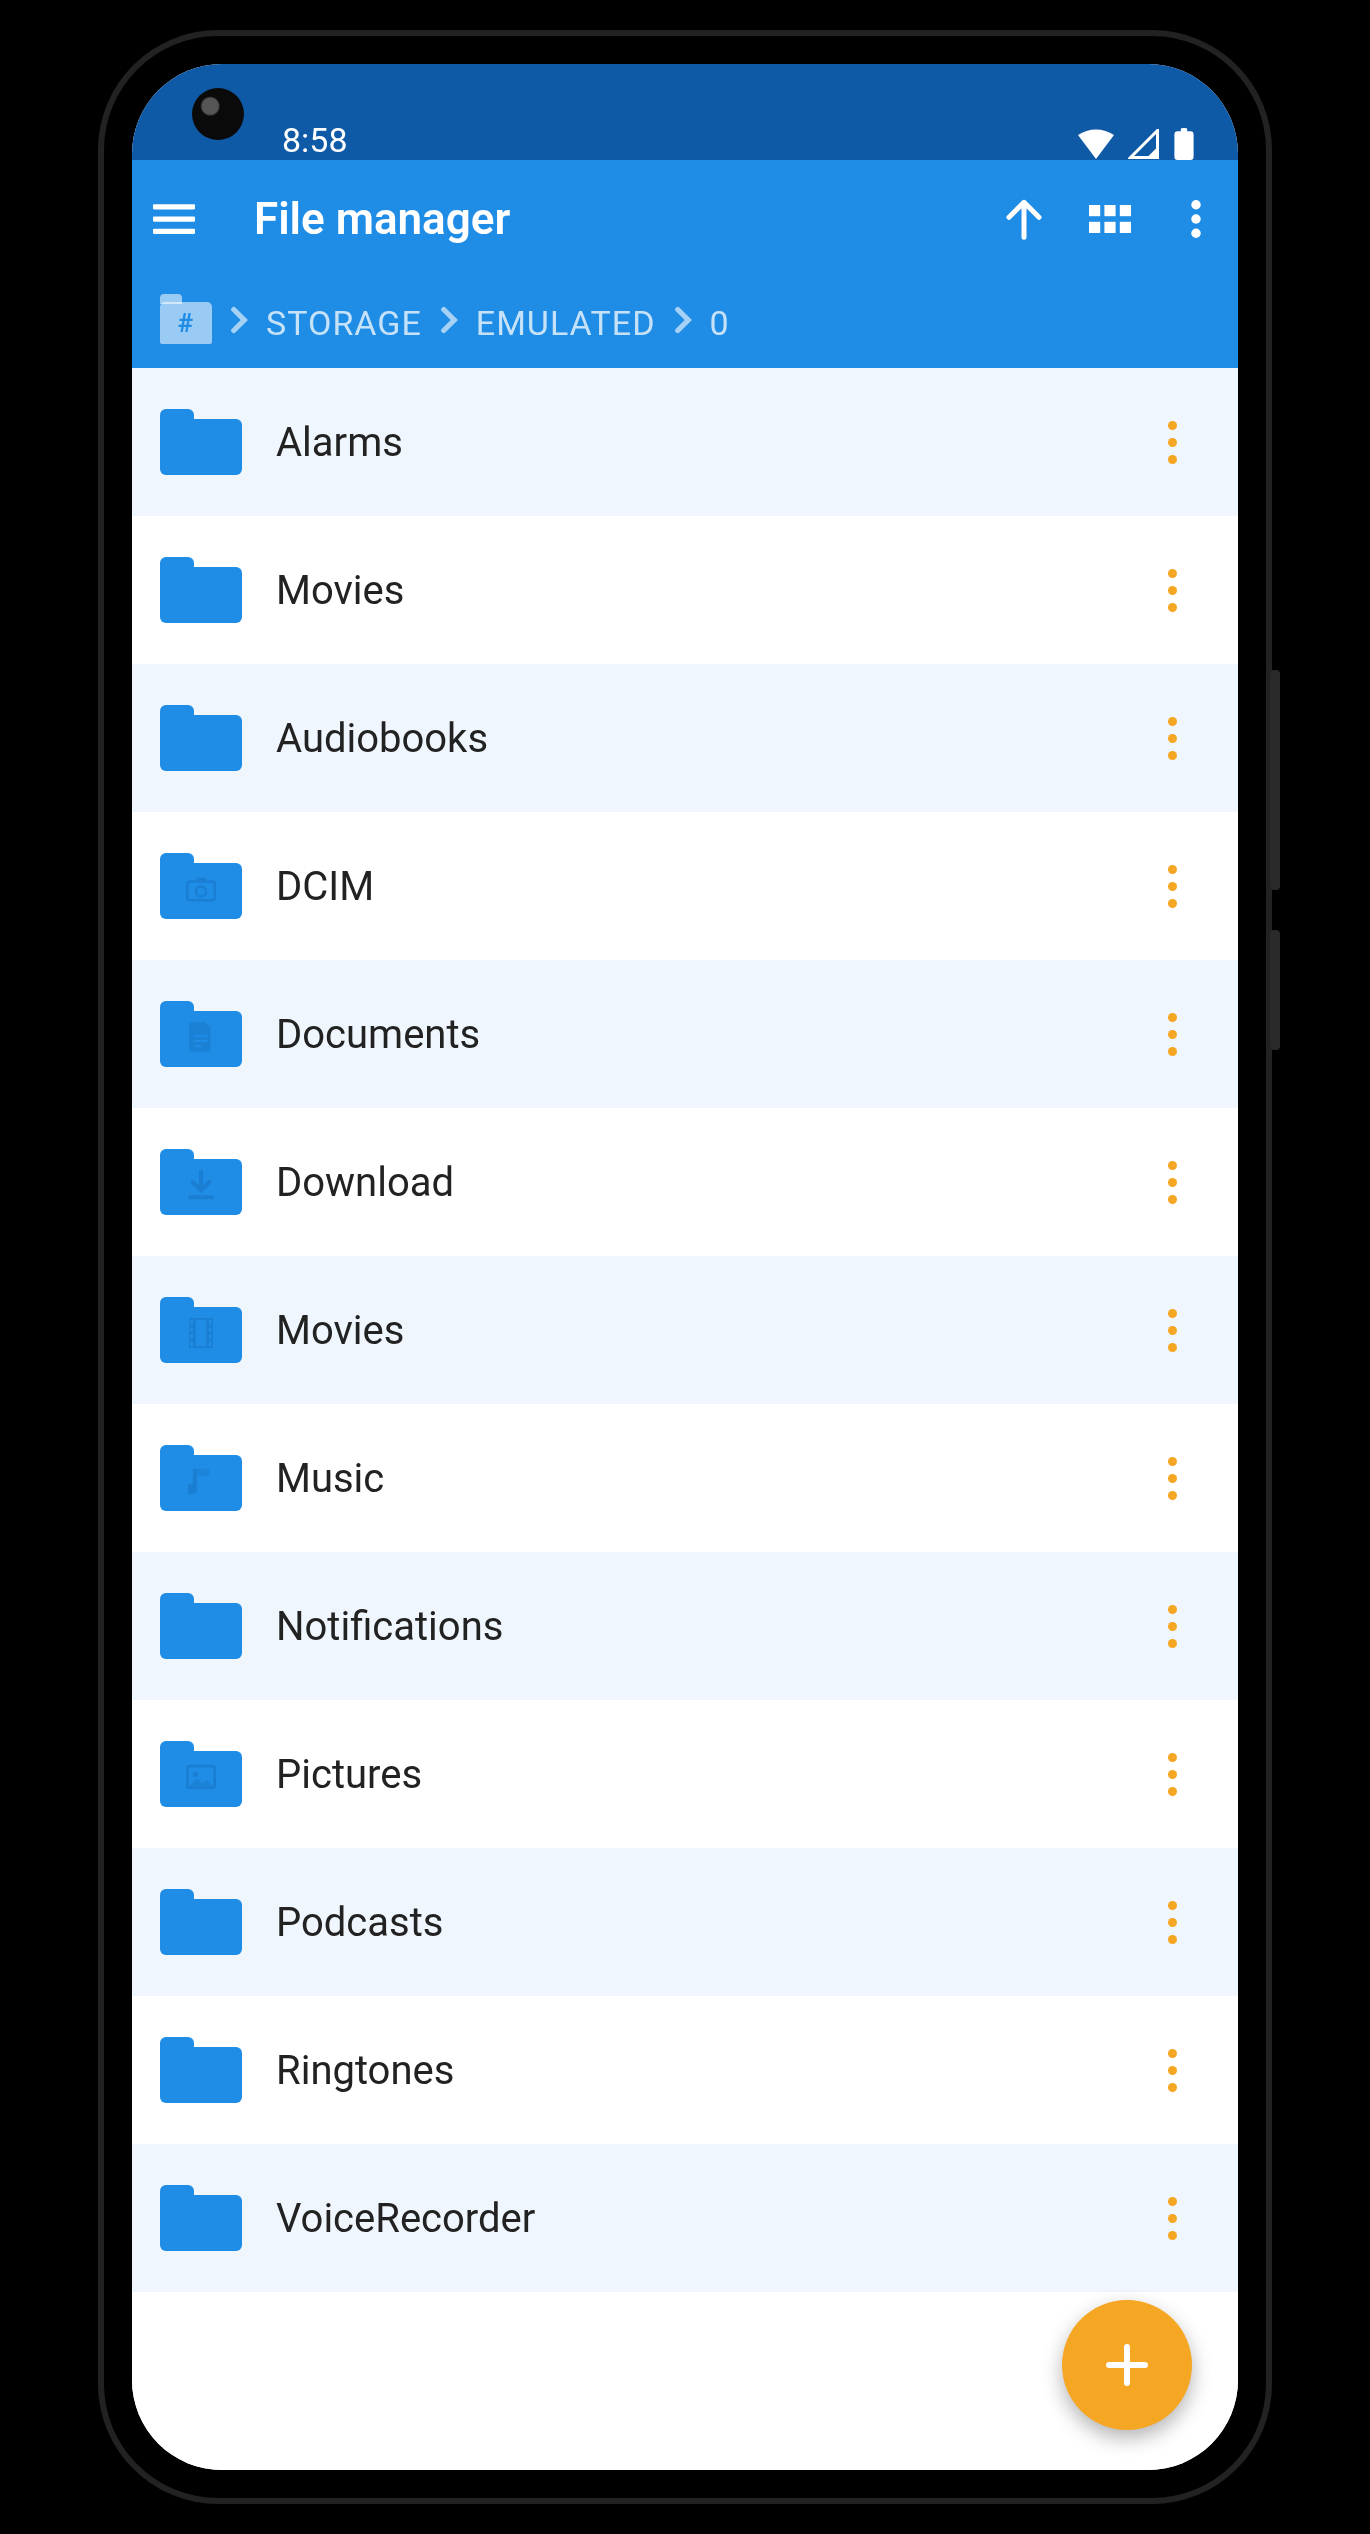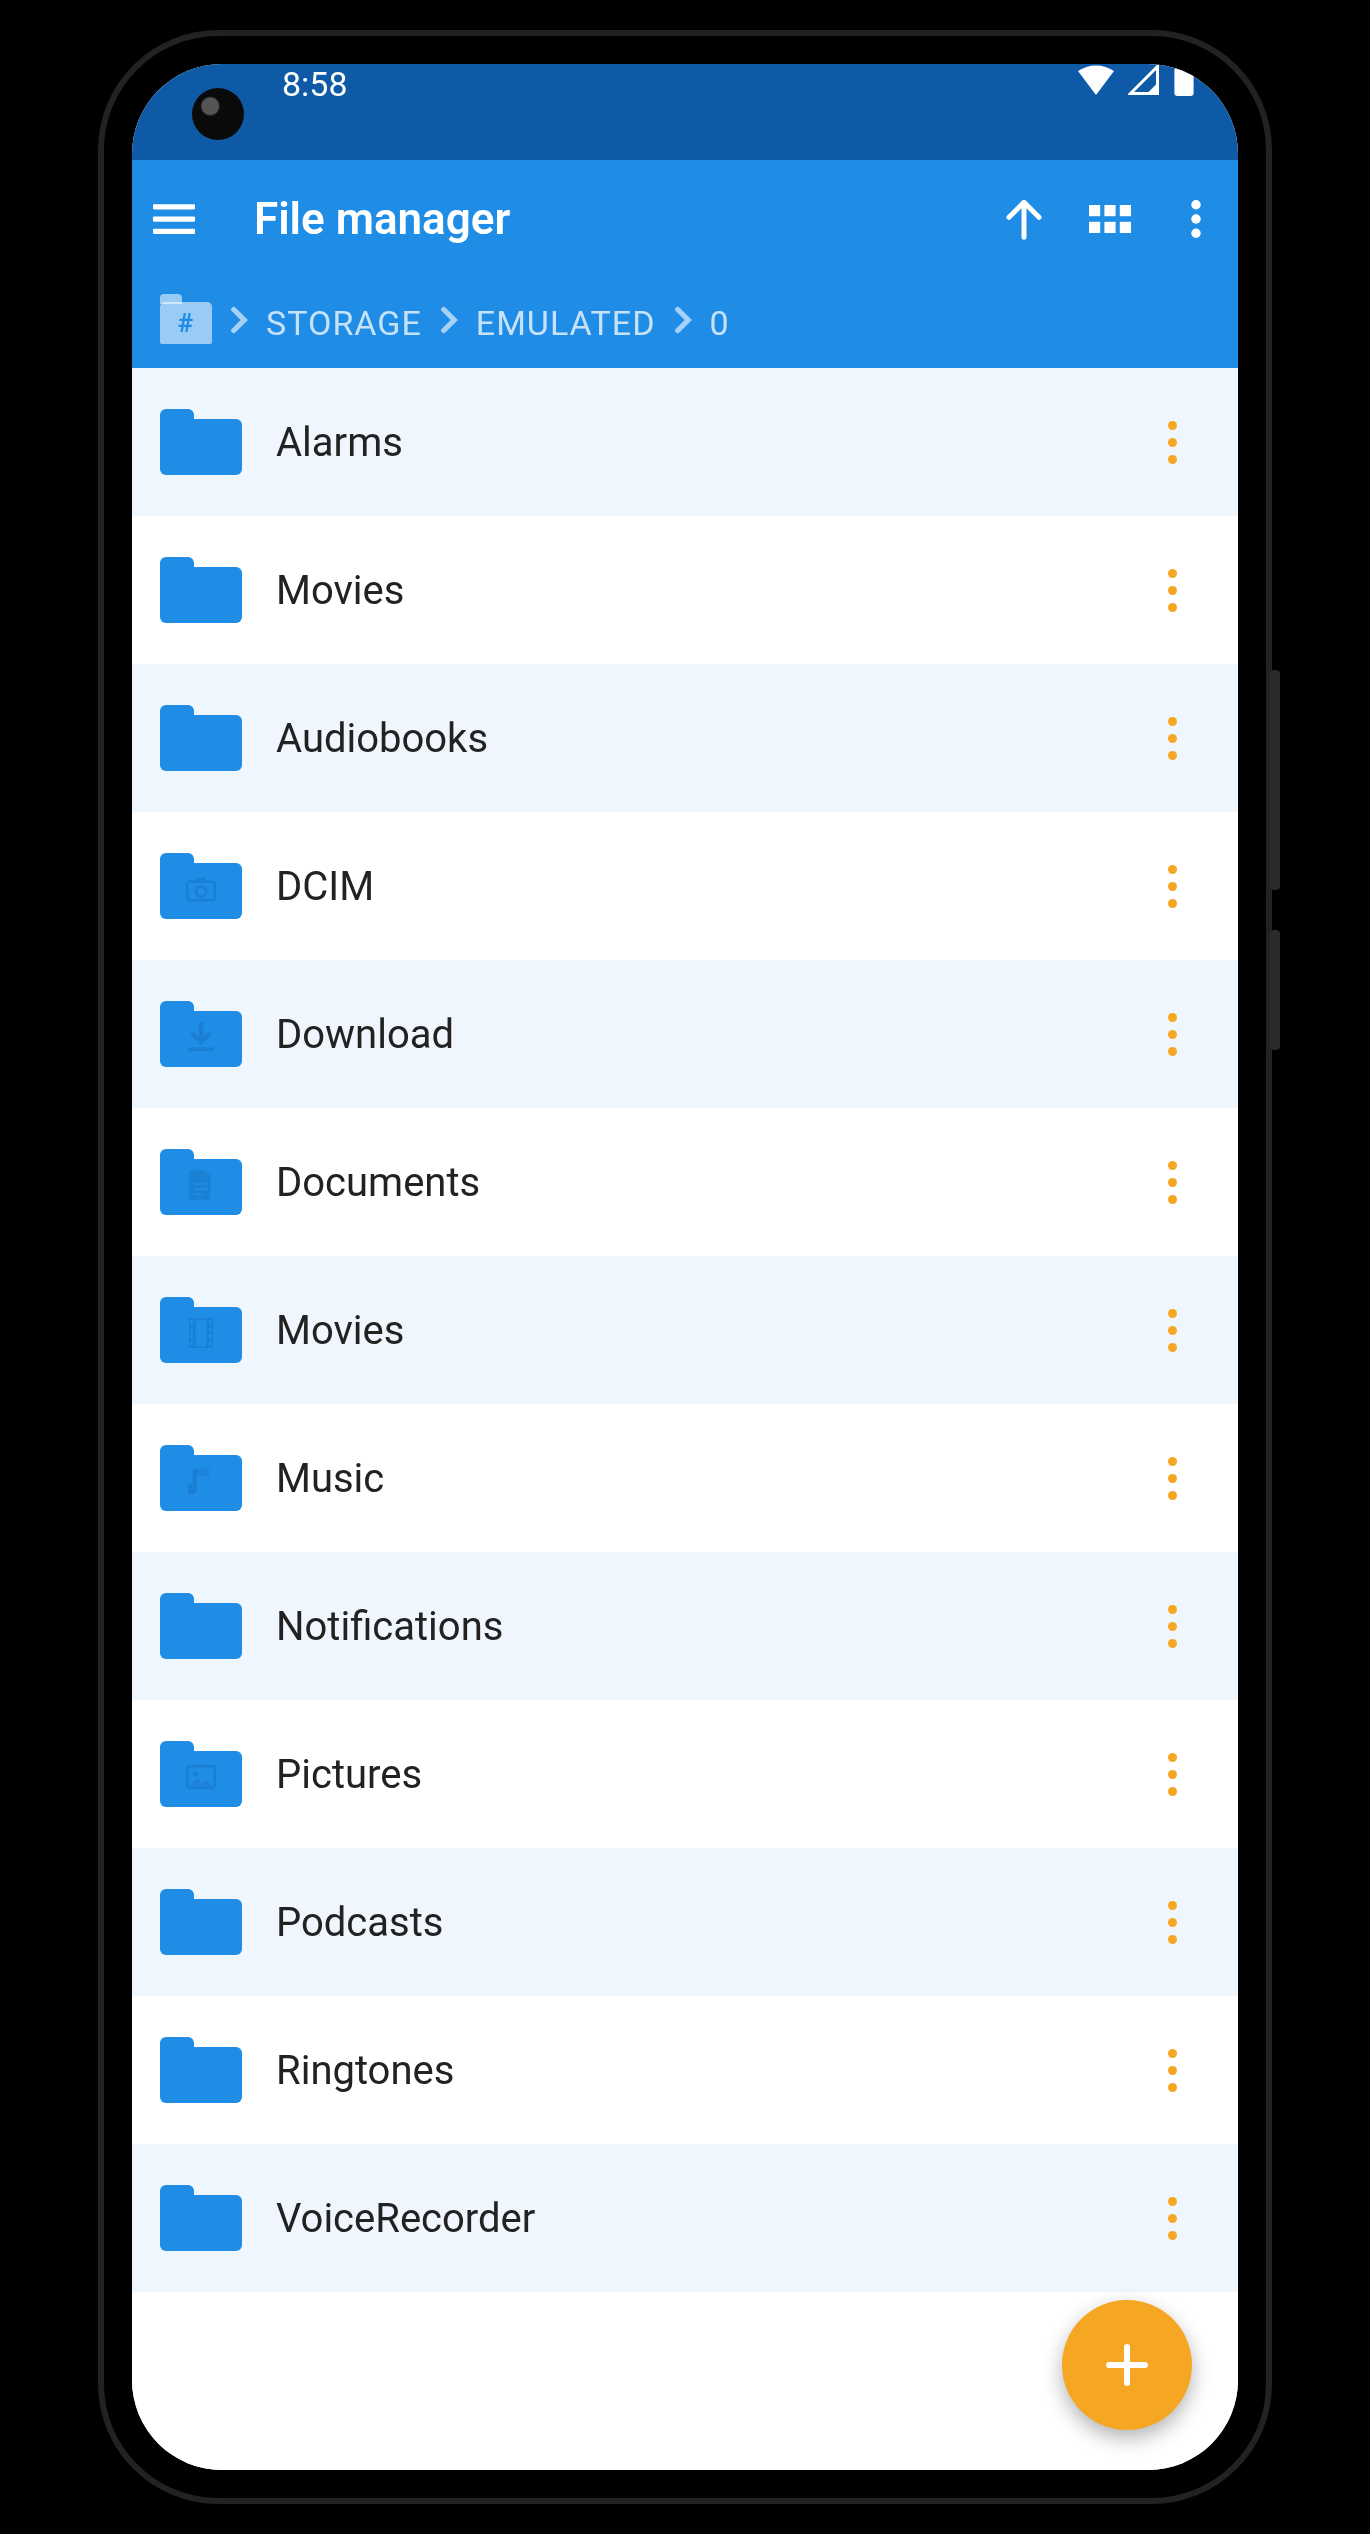--- a/index.html
+++ b/index.html
@@ -28,21 +28,21 @@
     bottom: 34px;
     border-radius: 90px;
     overflow: hidden;
     background: #fff;
   }
   .status-bar {
     height: 96px;
     background: #0e5aa7;
     color: #fff;
     display: flex;
-    align-items: flex-start;
+    align-items: flex-end;
     justify-content: space-between;
     padding: 0 44px 0 150px;
     font-size: 34px;
     font-weight: 400;
     position: relative;
   }
   .camera-hole {
     position: absolute;
     left: 60px;
     top: 24px;
@@ -343,42 +343,42 @@
     <div class="row-menu">
       <span></span>
             <span></span>
             <span></span>
     </div>
         </div>
         <div class="file-row">
     <div class="folder-ic">
       <div class="folder-tab"></div>
       <div class="folder-body"></div>
+      <div class="folder-glyph"><svg width="24" height="30" viewBox="0 0 18 22">
+                <path fill="#1a7fd3" d="M2 0h10l4 4v16a2 2 0 0 1-2 2H2a2 2 0 0 1-2-2V2a2 2 0 0 1 2-2z" opacity="0.9"></path>
+                <path stroke="#1f8ce6" stroke-width="1.5" d="M4 10h10M4 14h10M4 18h6"></path>
+              </svg></div>
+    </div>
+    <div class="file-name">Documents</div>
+    <div class="row-menu">
+      <span></span>
+            <span></span>
+            <span></span>
+    </div>
+        </div>
+        <div class="file-row">
+    <div class="folder-ic">
+      <div class="folder-tab"></div>
+      <div class="folder-body"></div>
       <div class="folder-glyph"><svg width="28" height="30" viewBox="0 0 20 22">
                 <path fill="none" stroke="#1a7fd3" stroke-width="3" stroke-linecap="round" d="M10 1v13M4 9l6 6 6-6"></path>
                 <path stroke="#1a7fd3" stroke-width="3" stroke-linecap="round" d="M2 20h16"></path>
               </svg></div>
     </div>
     <div class="file-name">Download</div>
-    <div class="row-menu">
-      <span></span>
-            <span></span>
-            <span></span>
-    </div>
-        </div>
-        <div class="file-row">
-    <div class="folder-ic">
-      <div class="folder-tab"></div>
-      <div class="folder-body"></div>
-      <div class="folder-glyph"><svg width="24" height="30" viewBox="0 0 18 22">
-                <path fill="#1a7fd3" d="M2 0h10l4 4v16a2 2 0 0 1-2 2H2a2 2 0 0 1-2-2V2a2 2 0 0 1 2-2z" opacity="0.9"></path>
-                <path stroke="#1f8ce6" stroke-width="1.5" d="M4 10h10M4 14h10M4 18h6"></path>
-              </svg></div>
-    </div>
-    <div class="file-name">Documents</div>
     <div class="row-menu">
       <span></span>
             <span></span>
             <span></span>
     </div>
         </div>
         <div class="file-row">
     <div class="folder-ic">
       <div class="folder-tab"></div>
       <div class="folder-body"></div>

